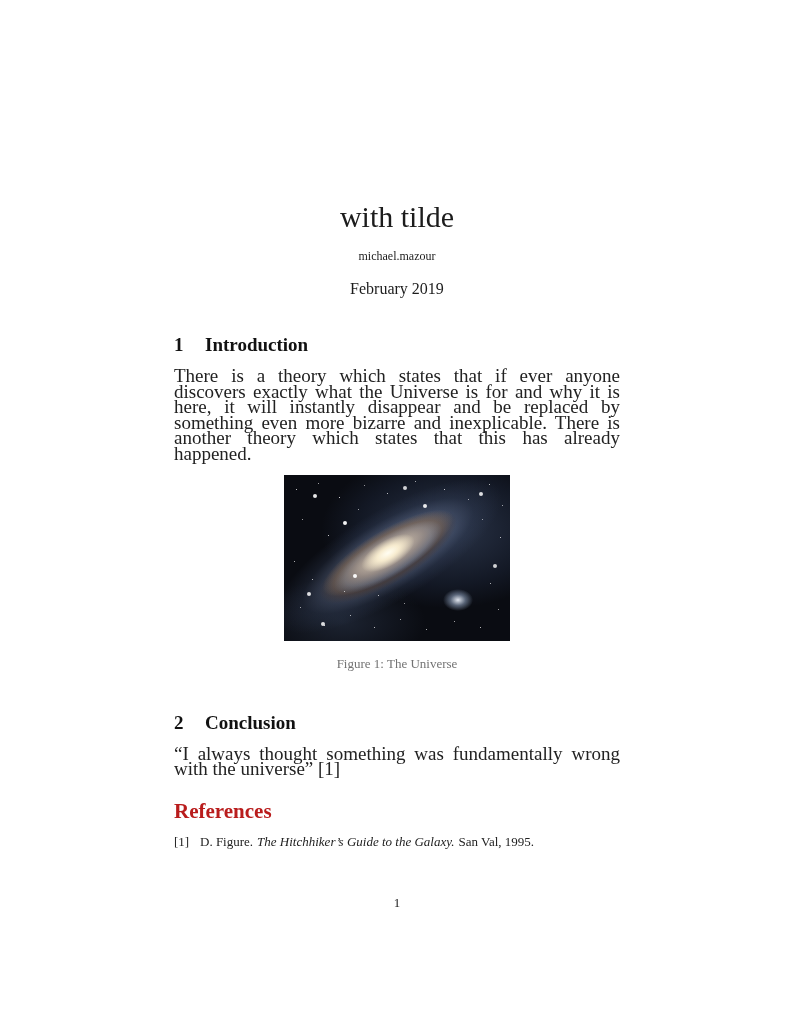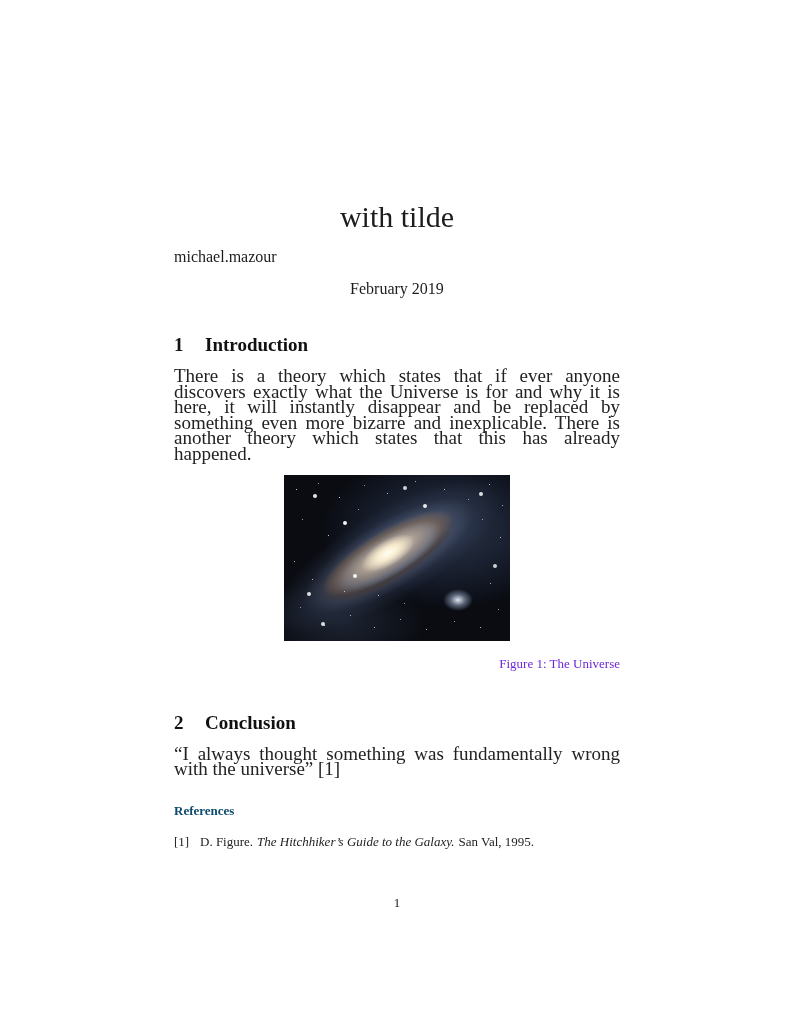--- a/index.html
+++ b/index.html
@@ -21,22 +21,22 @@
   }
   .doc-title {
     margin: 203px 0 0 0;
     font-size: 30px;
     font-weight: normal;
     text-align: center;
     line-height: 27px;
   }
   .doc-author {
     margin-top: 17px;
-    font-size: 16px;
-    text-align: left;
+    font-size: 12px;
+    text-align: center;
     line-height: 19px;
   }
   .doc-date {
     margin-top: 13px;
     font-size: 16px;
     text-align: center;
     line-height: 19px;
   }
   .section-heading {
     margin: 36px 0 0 0;
@@ -140,29 +140,29 @@
       30px 20px 0 1px rgba(255,255,255,0.9), 60px 47px 0 1px rgba(255,255,255,0.95),
       24px 118px 0 1px rgba(255,255,255,0.85), 140px 30px 0 1px rgba(255,255,255,0.9),
       196px 18px 0 1px rgba(255,255,255,0.85), 210px 90px 0 1px rgba(255,255,255,0.8),
       70px 100px 0 1px rgba(255,255,255,0.95), 38px 148px 0 1px rgba(255,255,255,0.85),
       120px 12px 0 1px rgba(255,255,255,0.8);
   }
   .figure-caption {
     margin-top: 15px;
     font-size: 13px;
     line-height: 16px;
-    text-align: right;
-    color: #6d28d9;
+    text-align: center;
+    color: #737373;
   }
   .refs-heading {
     margin: 23px 0 0 0;
-    font-size: 13px;
+    font-size: 21px;
     font-weight: bold;
     line-height: 22px;
-    color: #0c4a6e;
+    color: #b91c1c;
   }
   .ref-item {
     margin-top: 12px;
     display: flex;
     font-size: 13px;
     line-height: 16px;
     color: #222;
   }
   .ref-label { flex: none; width: 26px; }
   .ref-text span { margin-right: 4px; }

